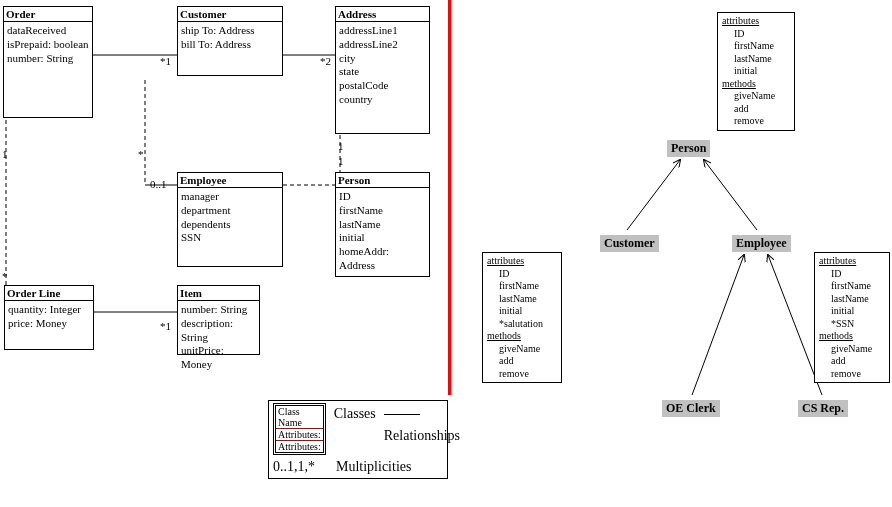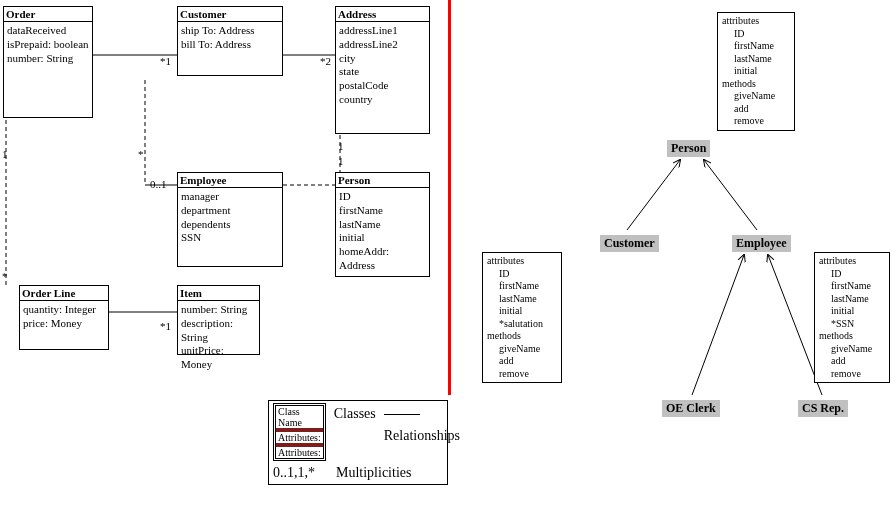--- a/index.html
+++ b/index.html
@@ -8,26 +8,26 @@
   .left { left: 0; top: 0; width: 448px; height: 507px; }
   .right { left: 452px; top: 0; width: 440px; height: 507px; }
   .divider { position: absolute; left: 448px; top: 0; width: 3px; height: 395px; background: #ff0000; }
   .umlbox { position: absolute; border: 1px solid #000; background: #fff; }
   .umlbox .title { border-bottom: 1px solid #000; text-align: left; font-weight: bold; padding: 1px 2px; }
   .umlbox .body { padding: 2px 3px; line-height: 1.25; white-space: pre-line; }
   .label { position: absolute; font-size: 11px; }
   svg.lines { position: absolute; left: 0; top: 0; pointer-events: none; }
   .hlabel { position: absolute; background: #c0c0c0; font-weight: bold; padding: 1px 4px; font-size: 12px; }
   .metabox { position: absolute; border: 1px solid #000; padding: 2px 4px; line-height: 1.25; font-size: 10px; background: #fff; }
-  .metabox .hdr { }
+  .metabox .hdr { text-decoration: underline; }
   .legend { position: absolute; border: 1px solid #000; background: #fff; }
   .legend .title { text-decoration: underline; font-weight: bold; padding: 2px 4px 0 4px; }
   .legend .inner { display: flex; padding: 2px 4px 4px 4px; gap: 8px; align-items: flex-start; }
   .legend .mini { border: 3px double #000; font-size: 10px; }
-  .legend .mini div { padding: 0 2px; border-bottom: 4px solid #7f1d1d; }
+  .legend .mini div { padding: 0 2px; border-bottom: 1px solid #7f1d1d; }
   .legend .mini div:last-child { border-bottom: none; }
   .legend .col { font-size: 14px; line-height: 1.6; }
   .legend .relline { display: inline-block; width: 36px; border-bottom: 1px solid #000; vertical-align: middle; margin-right: 4px; }
 </style>
 </head>
 <body>
 
 <div class="diagram left">
   <svg class="lines" width="448" height="507">
 
@@ -81,21 +81,21 @@
   <div class="umlbox" style="left:335px; top:172px; width:95px; height:105px;">
     <div class="title">Person</div>
     <div class="body">ID
 firstName
 lastName
 initial
 homeAddr:
 Address</div>
   </div>
 
-  <div class="umlbox" style="left:19px; top:285px; width:90px; height:65px;">
+  <div class="umlbox" style="left:4px; top:285px; width:90px; height:65px;">
     <div class="title">Order Line</div>
     <div class="body">quantity: Integer
 price: Money</div>
   </div>
 
   <div class="umlbox" style="left:177px; top:285px; width:83px; height:70px;">
     <div class="title">Item</div>
     <div class="body">number: String
 description: String
 unitPrice: Money</div>

